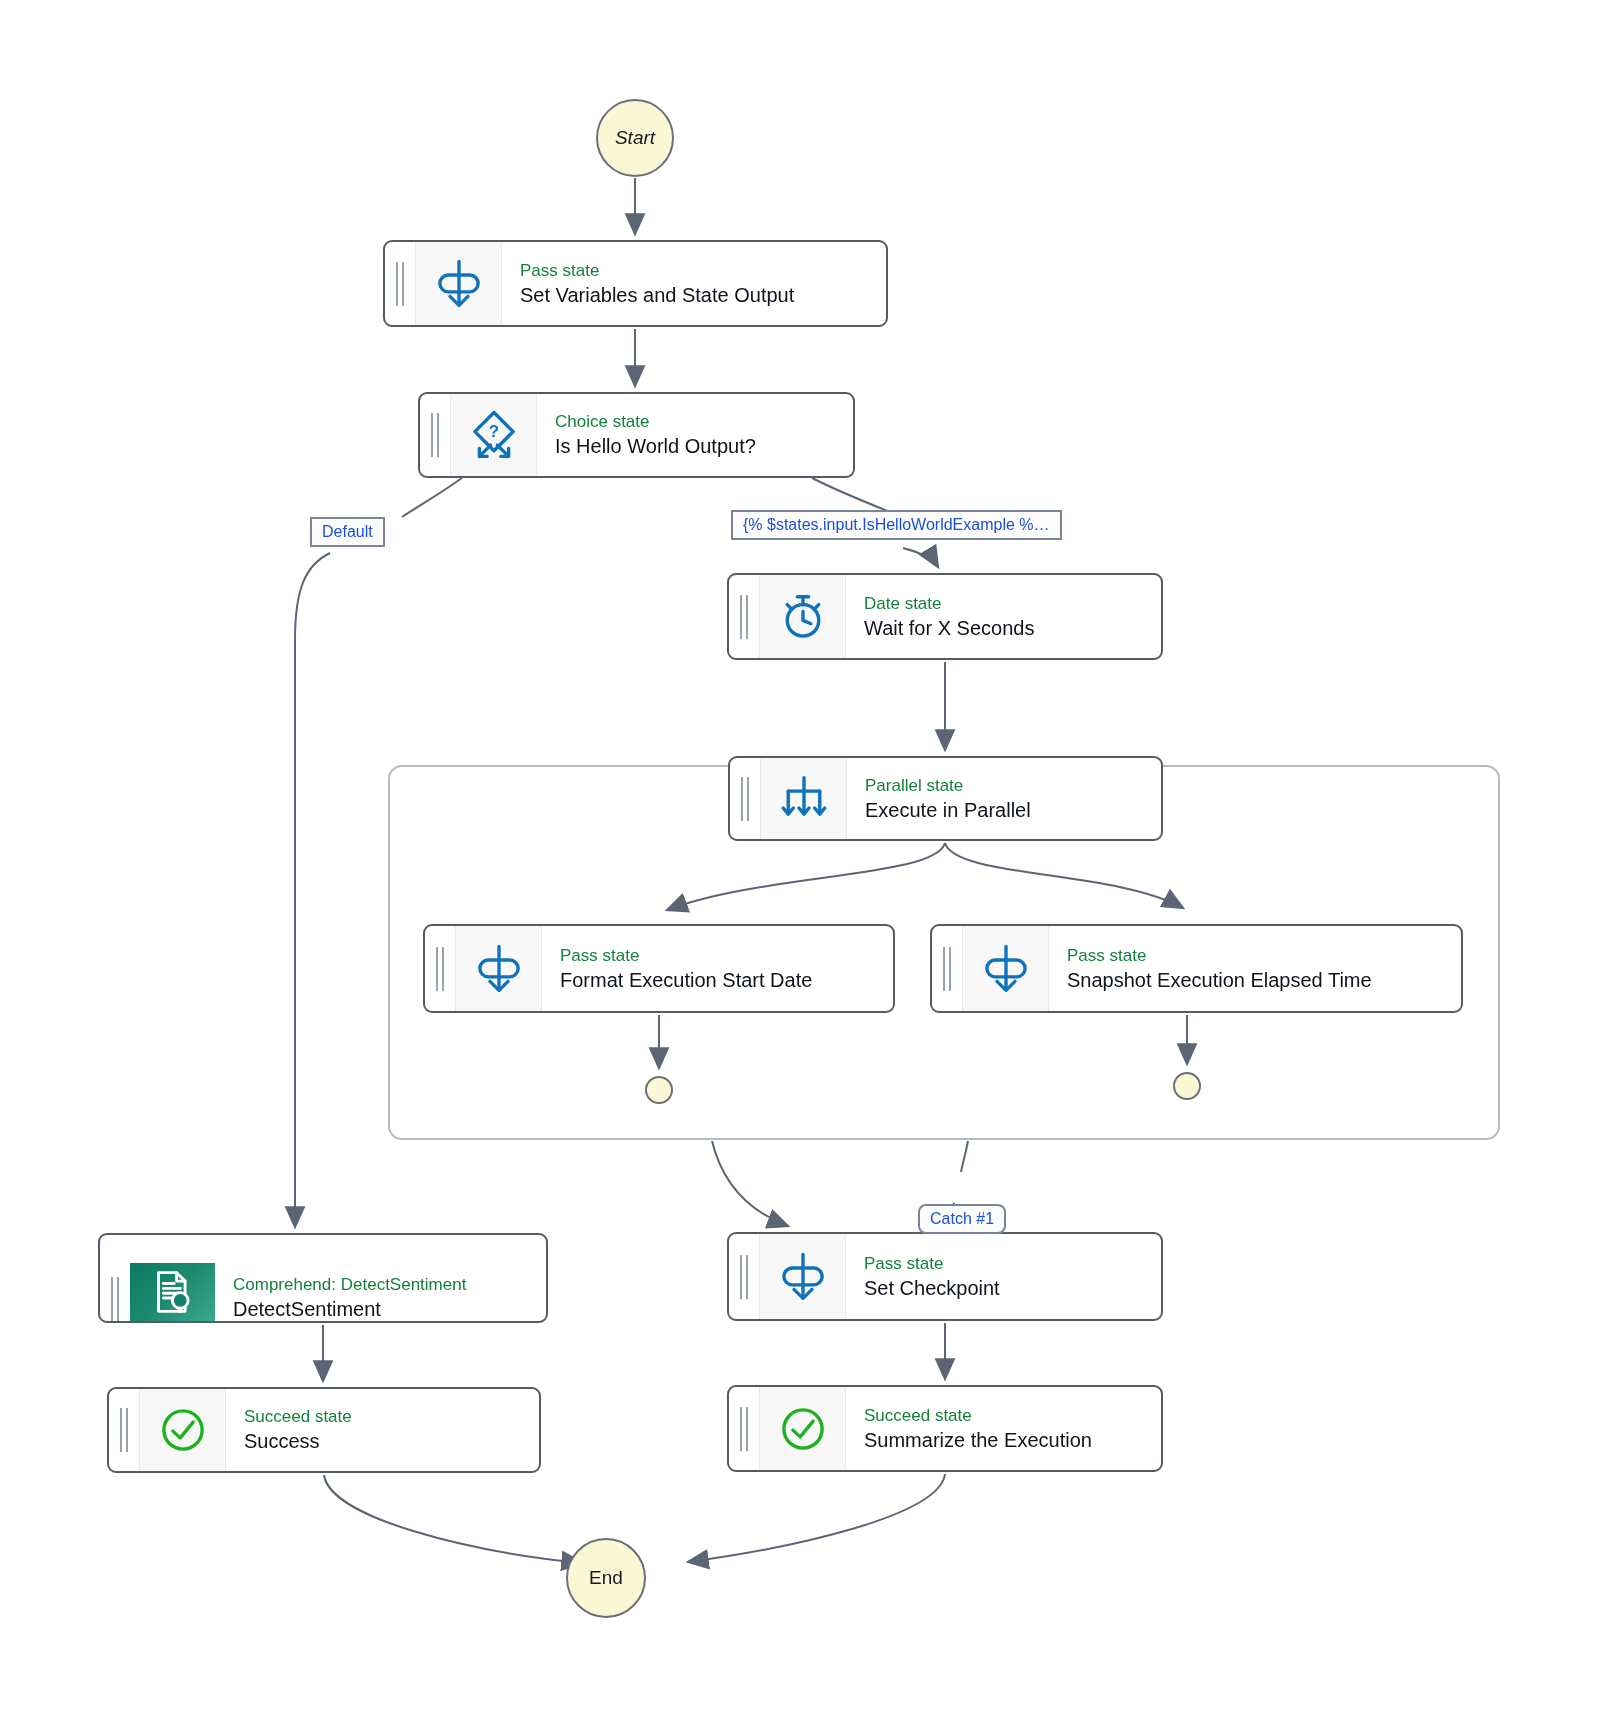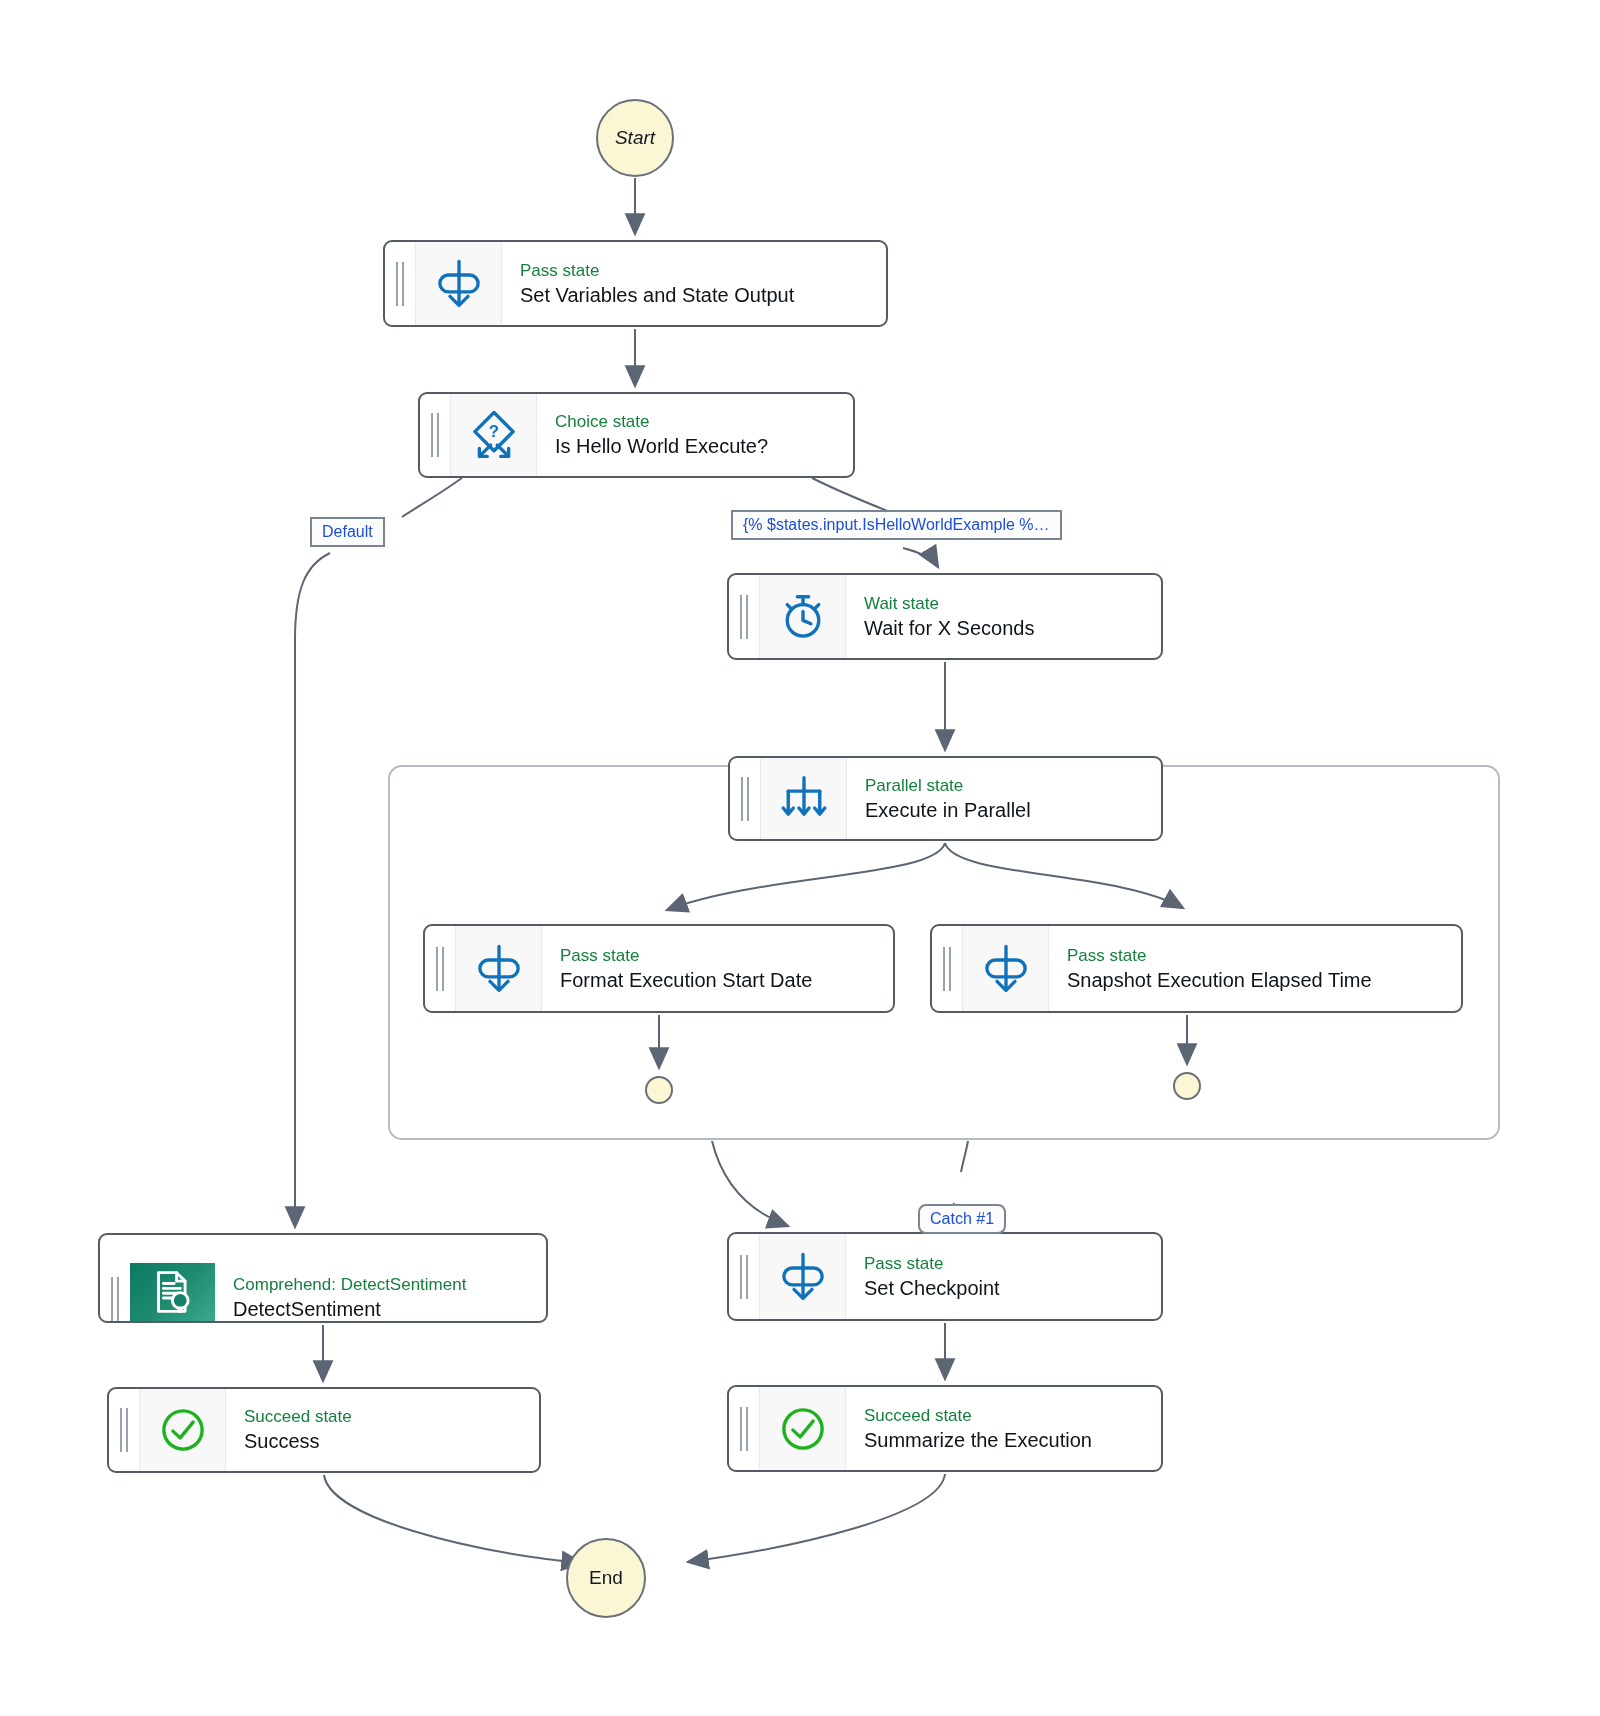--- a/index.html
+++ b/index.html
@@ -129,39 +129,39 @@
     <div class="iconbox">
       <svg class="icon-svg" width="54" height="54" viewBox="0 0 48 48" fill="none" stroke="#0f72bb" stroke-width="3" stroke-linecap="round" stroke-linejoin="round">
         <path d="M24 4 L41 21 L24 38 L7 21 Z"></path>
         <path d="M21 33 L11 43 M11 43 L11 36 M11 43 L18 43"></path>
         <path d="M27 33 L37 43 M37 43 L37 36 M37 43 L30 43"></path>
         <text x="24" y="26" text-anchor="middle" font-size="15" font-weight="bold" fill="#0f72bb" stroke="none" font-family="Liberation Sans, sans-serif">?</text>
       </svg>
     </div>
     <div class="node-text">
       <div class="node-type">Choice state</div>
-      <div class="node-title">Is Hello World Execute?</div>
+      <div class="node-title">Is Hello World Output?</div>
     </div>
   </div>
 
   <div class="node" id="n-wait">
     <div class="grip">
         <span></span>
         <span></span>
       </div>
     <div class="iconbox">
       <svg class="icon-svg" width="54" height="54" viewBox="0 0 48 48" fill="none" stroke="#0f72bb" stroke-width="3" stroke-linecap="round" stroke-linejoin="round">
         <circle cx="24" cy="27" r="14"></circle>
         <path d="M19 6 L29 6 M24 6 L24 13"></path>
         <path d="M10 13 L13 16 M38 13 L35 16"></path>
         <path d="M24 27 L24 19 M24 27 L31 30"></path>
       </svg>
     </div>
     <div class="node-text">
-      <div class="node-type">Wait state</div>
+      <div class="node-type">Date state</div>
       <div class="node-title">Wait for X Seconds</div>
     </div>
   </div>
 
   <div class="node" id="n-parallel">
     <div class="grip">
         <span></span>
         <span></span>
       </div>
     <div class="iconbox">

